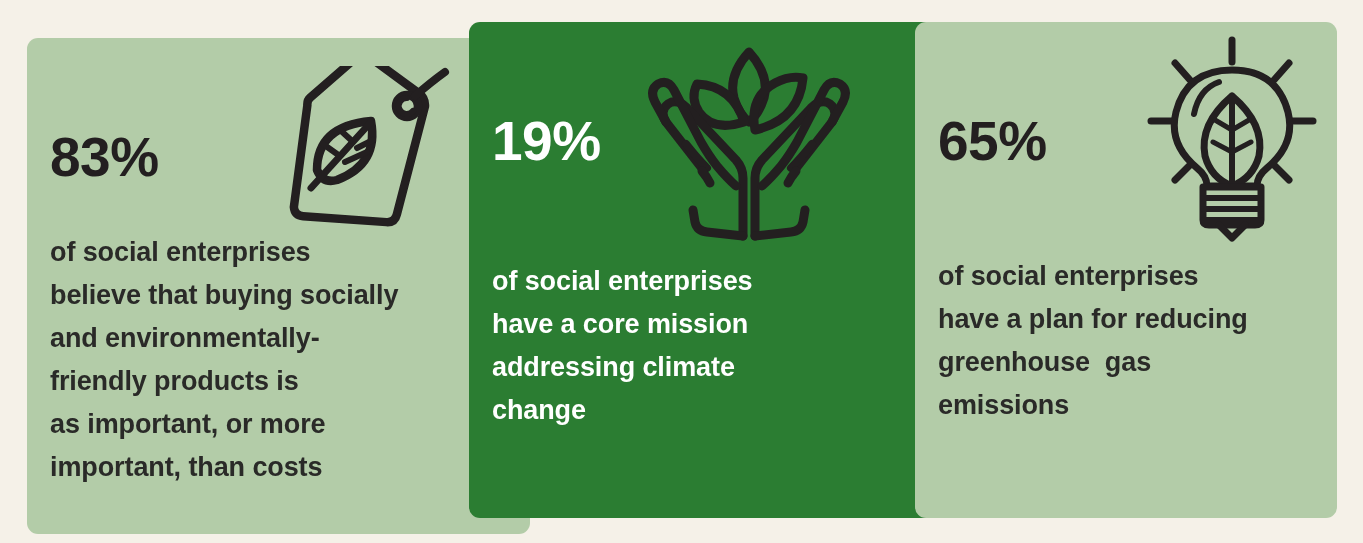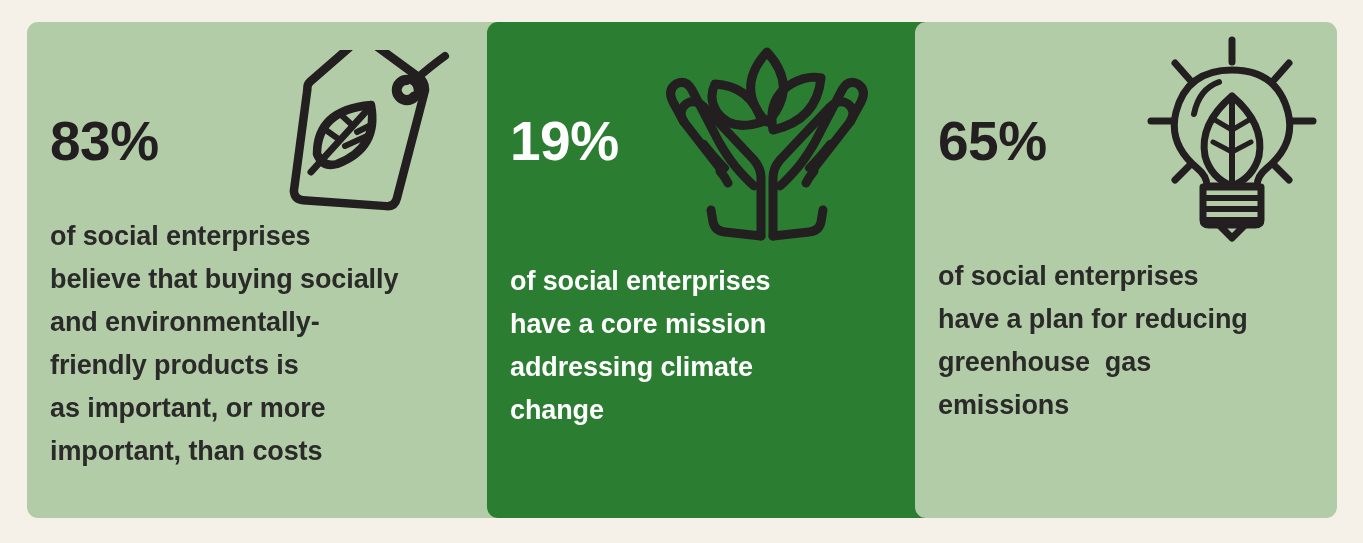--- a/index.html
+++ b/index.html
@@ -20,22 +20,22 @@
     box-sizing: border-box;
   }
   .card {
     position: absolute;
     top: 22px;
     height: 496px;
     border-radius: 11px;
     box-sizing: border-box;
     overflow: hidden;
   }
-  .card-1 { left: 27px;  width: 503px; background: #B3CCA8; }
-  .card-2 { left: 487px; width: 490px; background: #2B7D32; }
+  .card-1 { left: 27px;  width: 503px; background: #B3CCA8; margin-top: 16px; }
+  .card-2 { left: 469px; width: 490px; background: #2B7D32; }
   .card-3 { left: 915px; width: 422px; background: #B3CCA8; }
 
   .stat {
     position: absolute;
     font-weight: 700;
     font-size: 55px;
     letter-spacing: -0.5px;
     line-height: 1;
     white-space: nowrap;
   }

